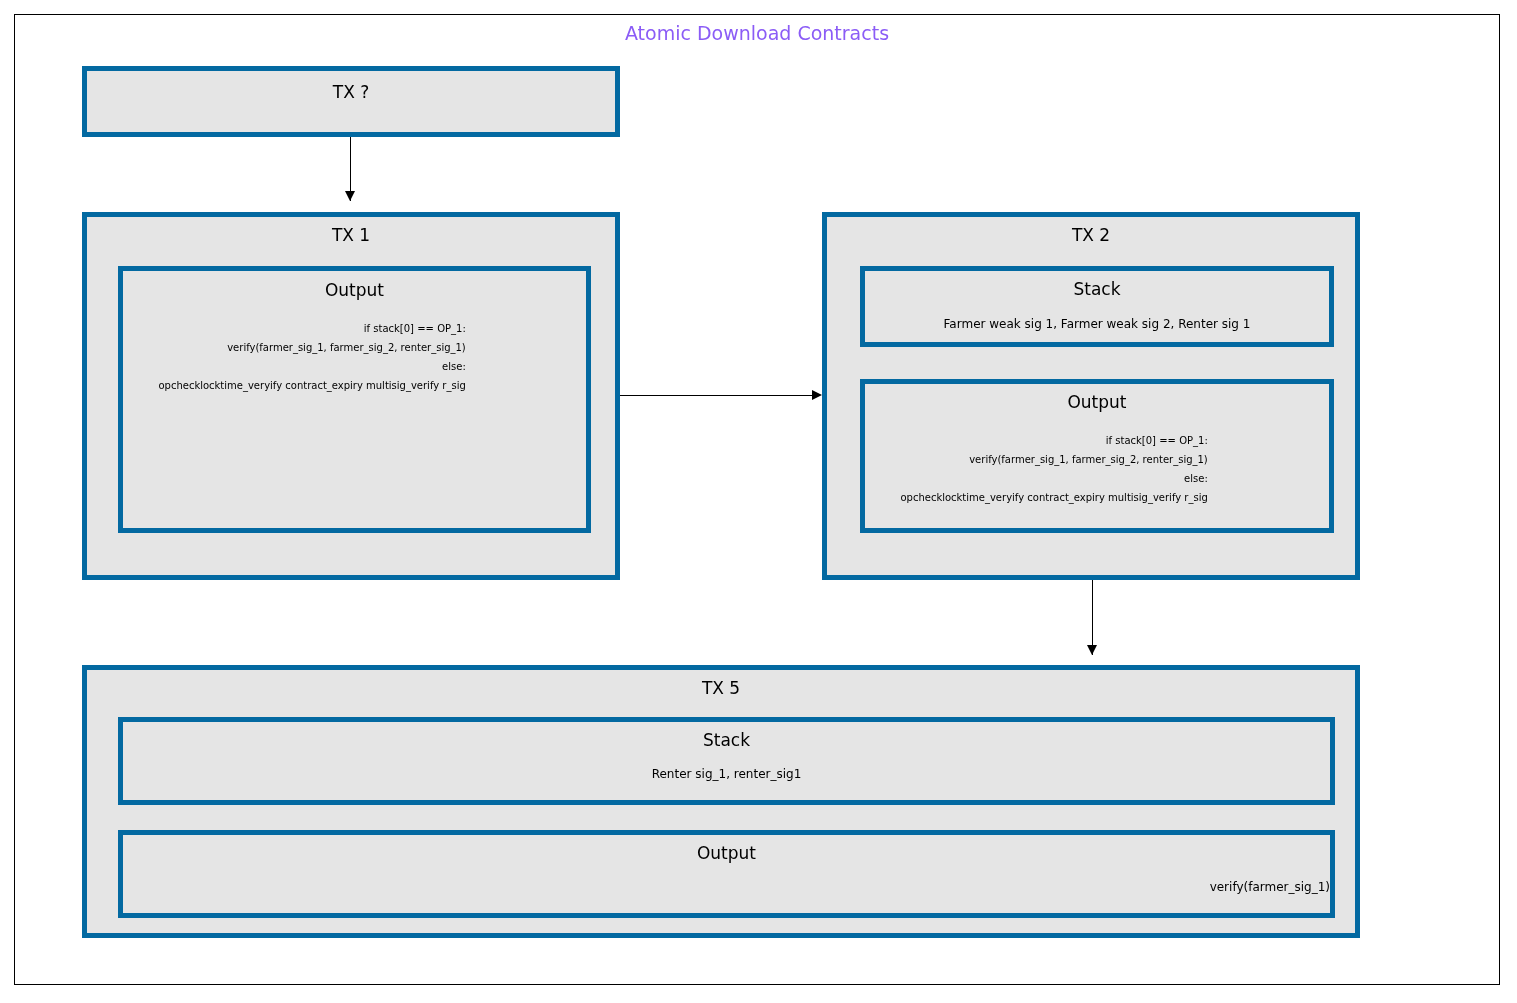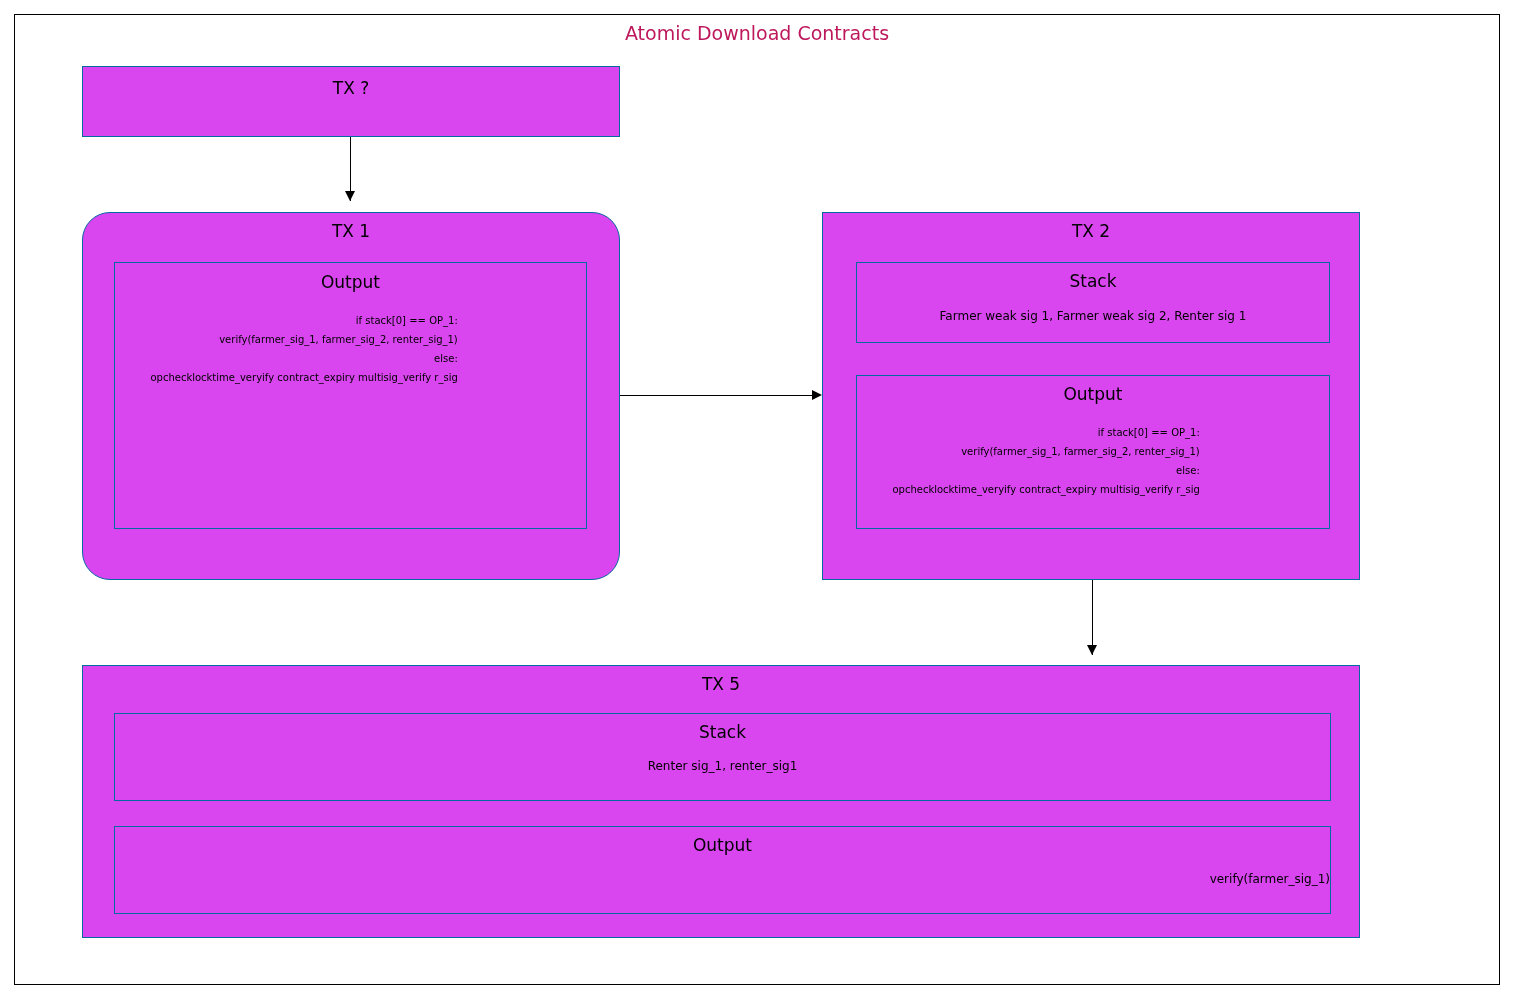--- a/index.html
+++ b/index.html
@@ -35,30 +35,30 @@
 
   
   .diagram-title {
     position: absolute;
     left: 14px;
     top: 20px;
     width: 1486px;
     text-align: center;
     font-size: 19px;
     line-height: 26px;
-    color: #be185d;
+    color: #8b5cf6;
     white-space: nowrap;
   }
 
   
   .box {
     position: absolute;
-    border: 1px solid #0369a1;
+    border: 5px solid #0369a1;
     box-sizing: border-box;
-    background: #d946ef;
+    background: #e5e5e5;
   }
 
   
   .box-title {
     position: absolute;
     left: 0;
     width: 100%;
     text-align: center;
     white-space: nowrap;
   }
@@ -86,21 +86,21 @@
   .code {
     position: absolute;
     font-size: 10px;
     line-height: 19px;
     white-space: pre;
     text-align: right;
   }
 
   
   .tx-unknown   { left: 82px;  top: 66px;  width: 538px; height: 71px; }
-  .tx1          { left: 82px;  top: 212px; width: 538px; height: 368px; border-radius: 28px; }
+  .tx1          { left: 82px;  top: 212px; width: 538px; height: 368px; }
   .tx1-output   { left: 31px;  top: 49px;  width: 473px; height: 267px; }
   .tx2          { left: 822px; top: 212px; width: 538px; height: 368px; }
   .tx2-stack    { left: 33px;  top: 49px;  width: 474px; height: 81px; }
   .tx2-output   { left: 33px;  top: 162px; width: 474px; height: 154px; }
   .tx3          { left: 82px;  top: 665px; width: 1278px; height: 273px; }
   .tx3-stack    { left: 31px;  top: 47px;  width: 1217px; height: 88px; }
   .tx3-output   { left: 31px;  top: 160px; width: 1217px; height: 88px; }
 
   
   .arrow-line-v {

